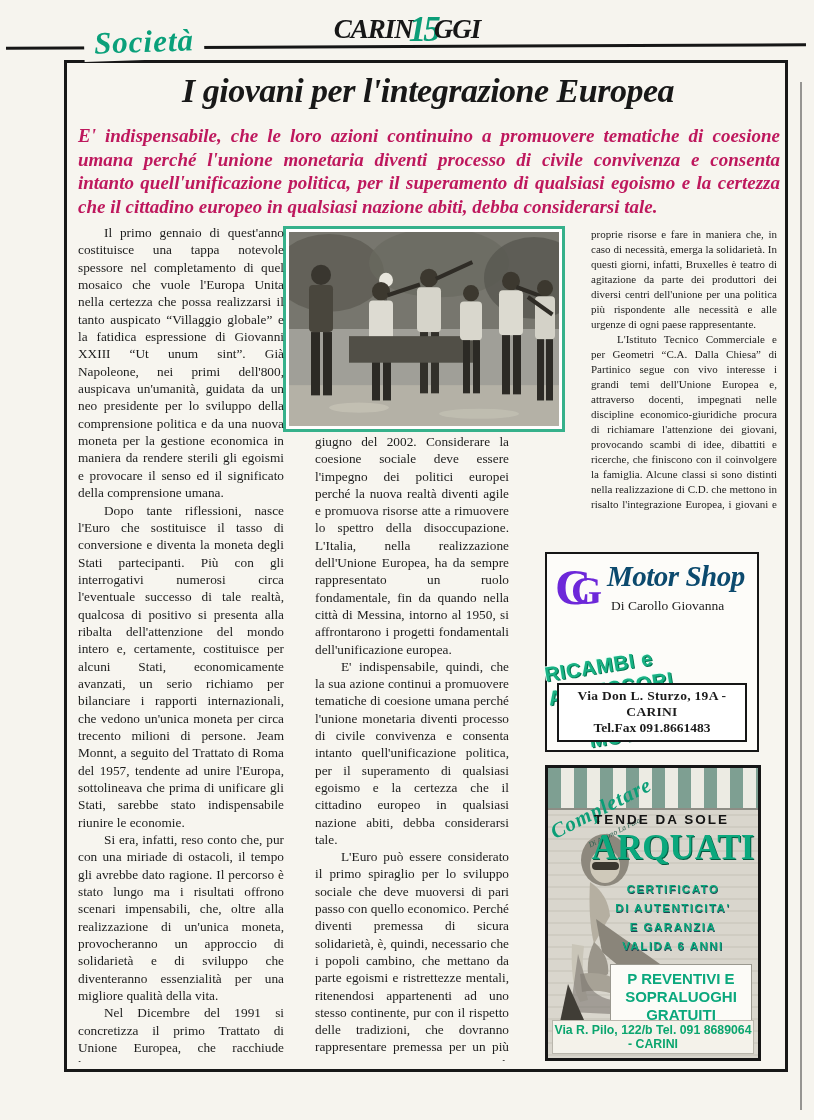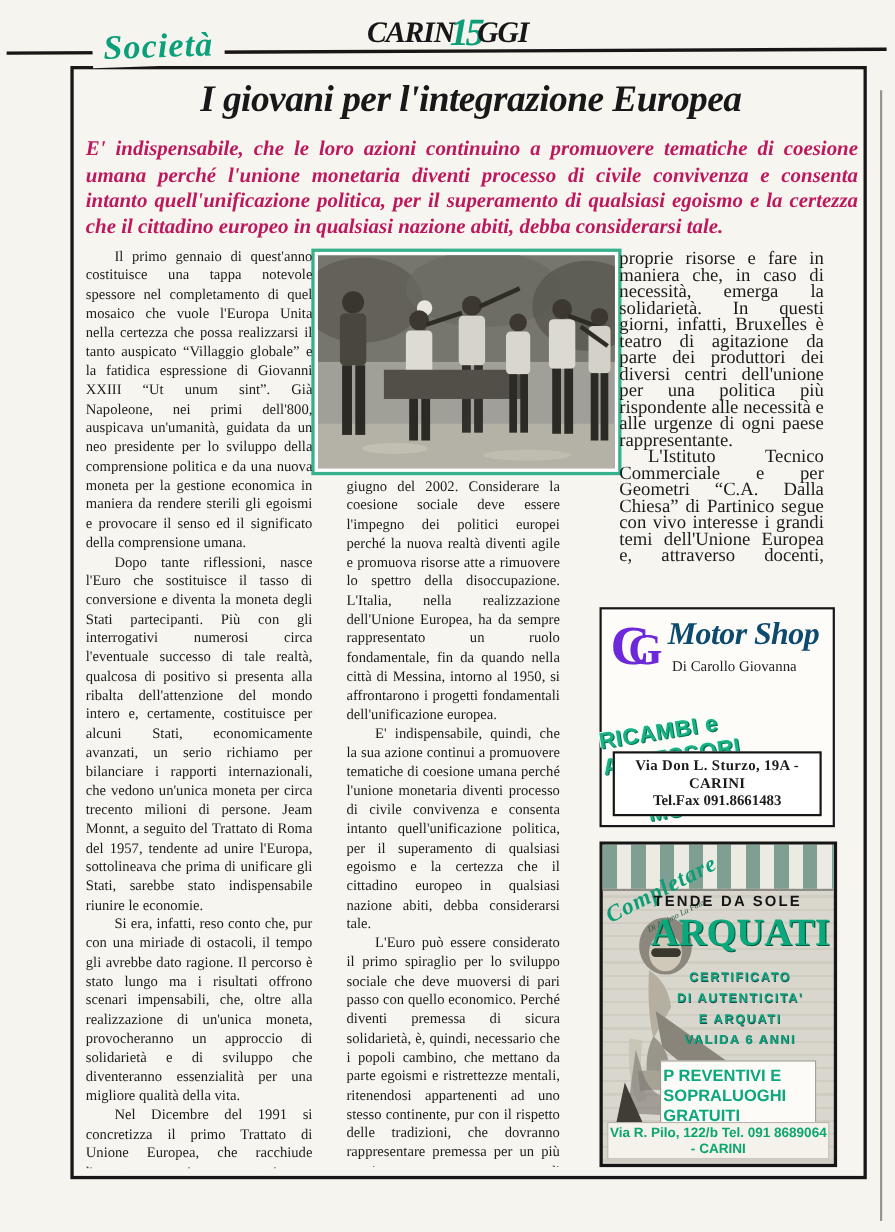--- a/index.html
+++ b/index.html
@@ -34,21 +34,21 @@
   .intro{position:absolute;left:78px;top:124px;width:702px;
      font-size:19px;line-height:23.5px;font-weight:bold;font-style:italic;
      color:#be185d;text-align:justify;}
 
   
   .col{position:absolute;text-align:justify;overflow:hidden;}
   .col p{margin:0;}
   .col p.ind{text-indent:26px;}
   .col-left{left:78px;top:224px;width:206px;height:838px;font-size:13.3px;line-height:17.35px;}
   .col-mid{left:315px;top:433px;width:194px;height:628px;font-size:13.3px;line-height:17.3px;}
-  .col-right{left:563px;top:227px;width:186px;height:286px;font-size:17px;line-height:15px;}
+  .col-right{left:563px;top:227px;width:186px;height:286px;font-size:11px;line-height:15px;padding-left:28px;}
   .byline{position:absolute;left:563px;top:514px;width:186px;
      font-weight:bold;font-size:14px;letter-spacing:.4px;margin-top:44px;}
 
   
   .photo{position:absolute;left:283px;top:226px;width:270px;height:194px;
      border:3px solid #36b18b;background:#ffffff;padding:3px;}
   .photo svg{display:block;width:100%;height:100%;}
 
   
   .ad-motor{position:absolute;left:545px;top:552px;width:214px;height:200px;
@@ -83,22 +83,22 @@
      font-style:italic;font-size:7.5px;color:#2a5e4d;}
   .aq-tende{position:absolute;right:6px;top:44px;width:158px;text-align:left;
      font-family:"Liberation Sans",sans-serif;font-weight:bold;font-size:13.5px;
      letter-spacing:2px;color:#141414;}
   .aq-brand{position:absolute;right:2px;top:60px;width:166px;text-align:center;
      font-family:Liberation Serif, serif;font-weight:bold;font-size:35px;
      color:#0ba87d;letter-spacing:0px;text-shadow:1px 1px 0 #045c42;}
   .aq-cert{position:absolute;right:4px;top:112px;width:162px;text-align:center;
      font-family:"Liberation Sans",sans-serif;font-weight:bold;font-size:11.5px;
      line-height:19px;letter-spacing:1.5px;color:#0ba87d;text-shadow:.5px .5px 0 #20424f;}
-  .aq-box{position:absolute;right:16px;top:196px;width:136px;background:#fcfbf7;
-     border:1px solid #9a988f;text-align:left;padding:5px 2px;
+  .aq-box{position:absolute;right:6px;top:196px;width:136px;background:#fcfbf7;
+     border:1px solid #9a988f;text-align:center;padding:5px 2px;
      font-family:"Liberation Sans",sans-serif;font-weight:bold;font-size:15px;
      line-height:18px;color:#0ba87d;}
   .aq-woman{position:absolute;left:2px;top:56px;width:130px;height:200px;}
   .aq-woman svg{width:100%;height:100%;}
   .aq-address{position:absolute;left:4px;right:4px;bottom:4px;background:#f4f2ea;
      border:1px solid #b9b6ac;text-align:center;padding:2px 0;
      font-family:"Liberation Sans",sans-serif;font-weight:bold;font-size:12.3px;
      color:#0ba142;color:#0ba56e;}
 </style>
 </head>
@@ -223,21 +223,21 @@
         <path d="M18 160 L34 196 L10 198 Z" fill="#403d36"></path>
       </svg>
     </div>
     <div class="aq-script">Completare</div>
     <div class="aq-script-sub">Di Alaimo La Fata</div>
     <div class="aq-tende">TENDE DA SOLE</div>
     <div class="aq-brand">ARQUATI</div>
     <div class="aq-cert">
       <div>CERTIFICATO</div>
       <div>DI AUTENTICITA'</div>
-      <div>E ARQUATI</div>
+      <div>E GARANZIA</div>
       <div>VALIDA 6 ANNI</div>
     </div>
     <div class="aq-box">
       <div>P REVENTIVI E</div>
       <div>SOPRALUOGHI</div>
       <div>GRATUITI</div>
     </div>
     <div class="aq-address">Via R. Pilo, 122/b Tel. 091 8689064 - CARINI</div>
   </div>
 

